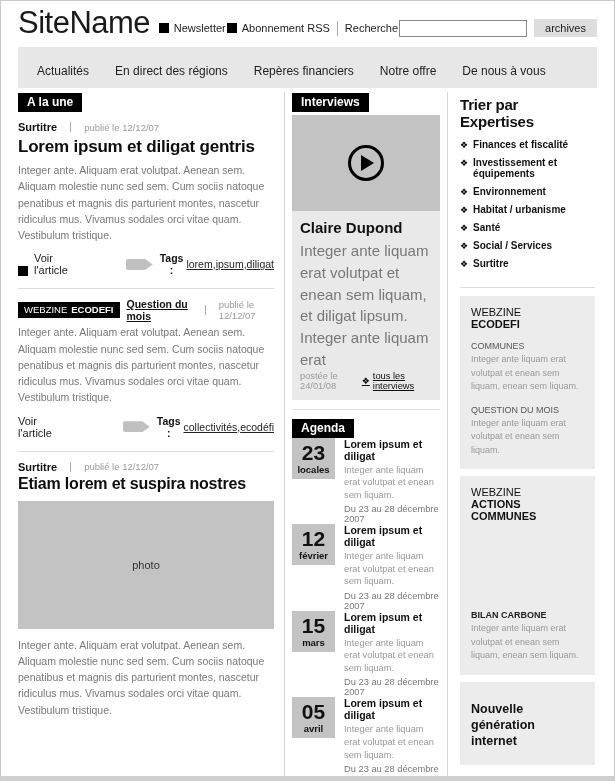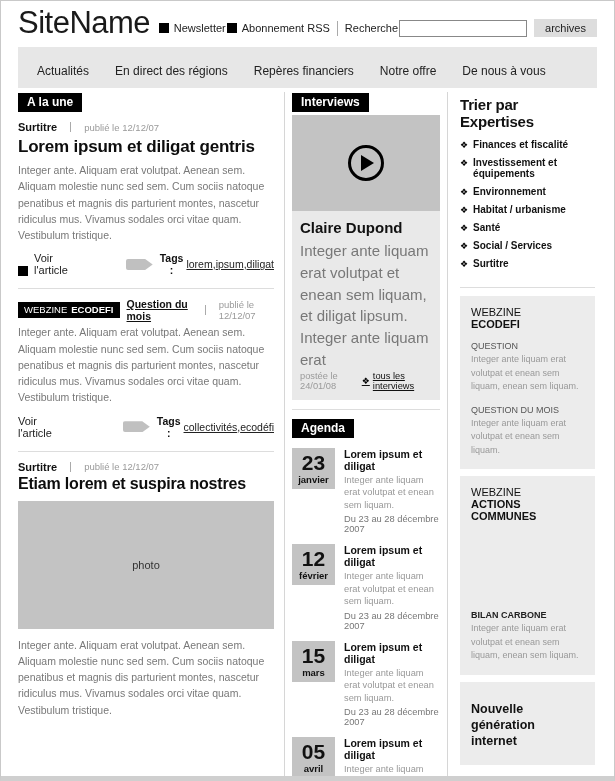--- a/index.html
+++ b/index.html
@@ -57,21 +57,21 @@
   .play-tri { width:0; height:0; border-left:13px solid #000; border-top:8px solid transparent; border-bottom:8px solid transparent; margin-left:3px; }
   .itv-info { background:#e9e9e9; padding:8px 8px 9px; }
   .itv-name { font-size:15px; font-weight:bold; margin-bottom:4px; }
   .itv-body { font-size:15px; color:#787878; line-height:1.45; }
   .itv-foot { display:flex; justify-content:space-between; align-items:center; font-size:9.3px; }
   .itv-posted { color:#9a9a9a; }
   .itv-link { color:#111; text-decoration:underline; cursor:pointer; display:flex; gap:3px; align-items:center; }
 
   
   .agenda { margin-top:9px; border-top:1px solid #ddd; padding-top:8px; }
-  .agenda-item { display:flex; gap:9px; margin-top:10px; }
+  .agenda-item { display:flex; gap:9px; }
   .date-box { width:43px; flex:none; background:#c3c3c3; text-align:center; padding:4px 0 4px; align-self:flex-start; }
   .date-day { font-size:21px; font-weight:bold; line-height:1; }
   .date-month { font-size:9.5px; font-weight:bold; margin-top:1px; }
   .agenda-title { font-size:10.5px; font-weight:bold; }
   .agenda-body { font-size:9.3px; color:#999; line-height:1.35; margin-top:2px; }
   .agenda-dates { font-size:9.3px; color:#777; margin-top:3px; }
 
   
   .exp-title { font-size:15px; font-weight:bold; margin:4px 0 9px; letter-spacing:-0.2px; }
   .exp-list { border-bottom:1px solid #ddd; padding-bottom:11px; margin-bottom:8px; }
@@ -210,21 +210,21 @@
         </div>
       </div>
 
       
       <div class="agenda">
         <span class="badge">Agenda</span>
 
         <div class="agenda-item">
           <div class="date-box">
             <div class="date-day">23</div>
-            <div class="date-month">janvier</div>
+            <div class="date-month">locales</div>
           </div>
           <div>
             <div class="agenda-title">Lorem ipsum et diligat</div>
             <div class="agenda-body">Integer ante liquam erat volutpat et enean sem liquam.</div>
             <div class="agenda-dates">Du 23 au 28 décembre 2007</div>
           </div>
         </div>
 
         <div class="agenda-item">
           <div class="date-box">
@@ -296,21 +296,21 @@
           </div>
         <div class="exp-item">
             <span class="diamond">❖</span>
             <span>Surtitre</span>
           </div>
       </div>
 
       <div class="gray-box">
         <div class="wz-prefix">WEBZINE</div>
         <div class="wz-name">ECODEFI</div>
-        <div class="wz-label">QUESTION</div>
+        <div class="wz-label">COMMUNES</div>
         <div class="wz-body">Integer ante liquam erat volutpat et enean sem liquam, enean sem liquam.</div>
         <div class="wz-label">QUESTION DU MOIS</div>
         <div class="wz-body">Integer ante liquam erat volutpat et enean sem liquam.</div>
       </div>
 
       <div class="gray-box">
         <div class="wz-prefix">WEBZINE</div>
         <div class="wz-name">ACTIONS COMMUNES</div>
         <div class="wz-spacer"></div>
         <div class="wz-label-bold">BILAN CARBONE</div>

